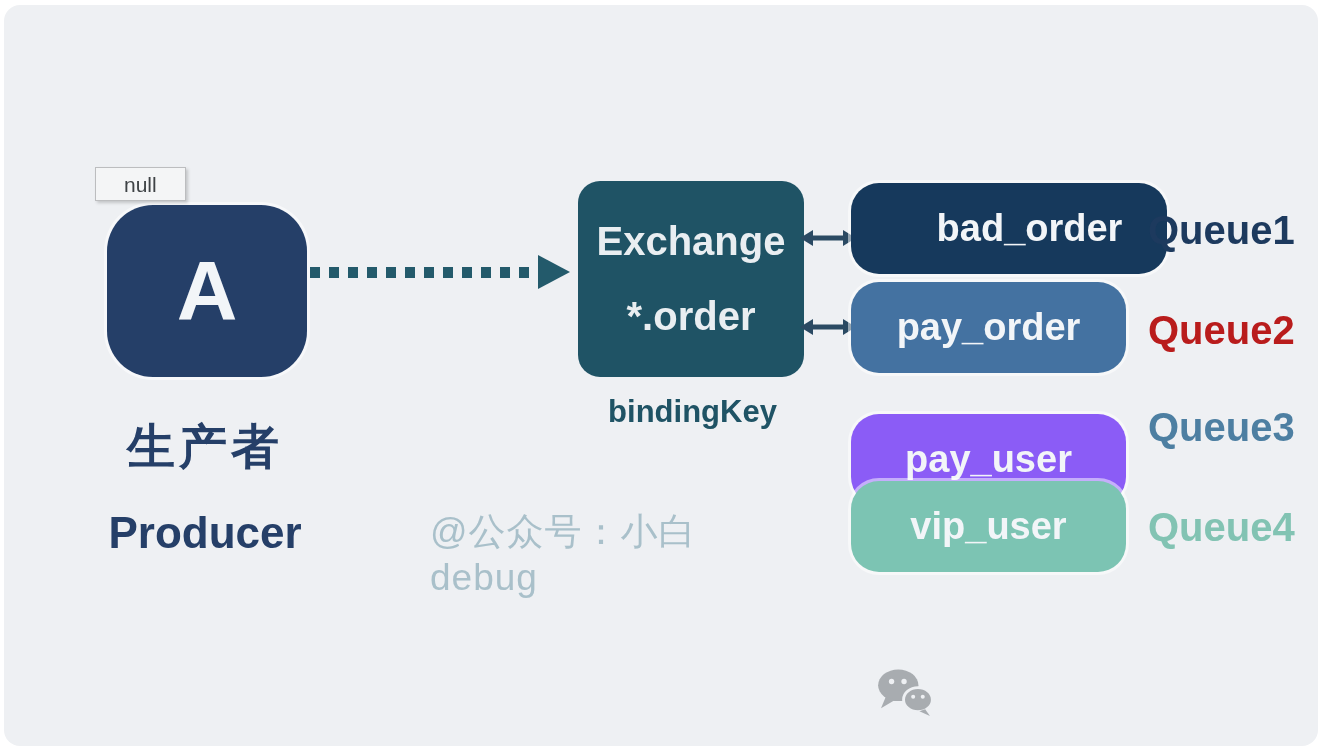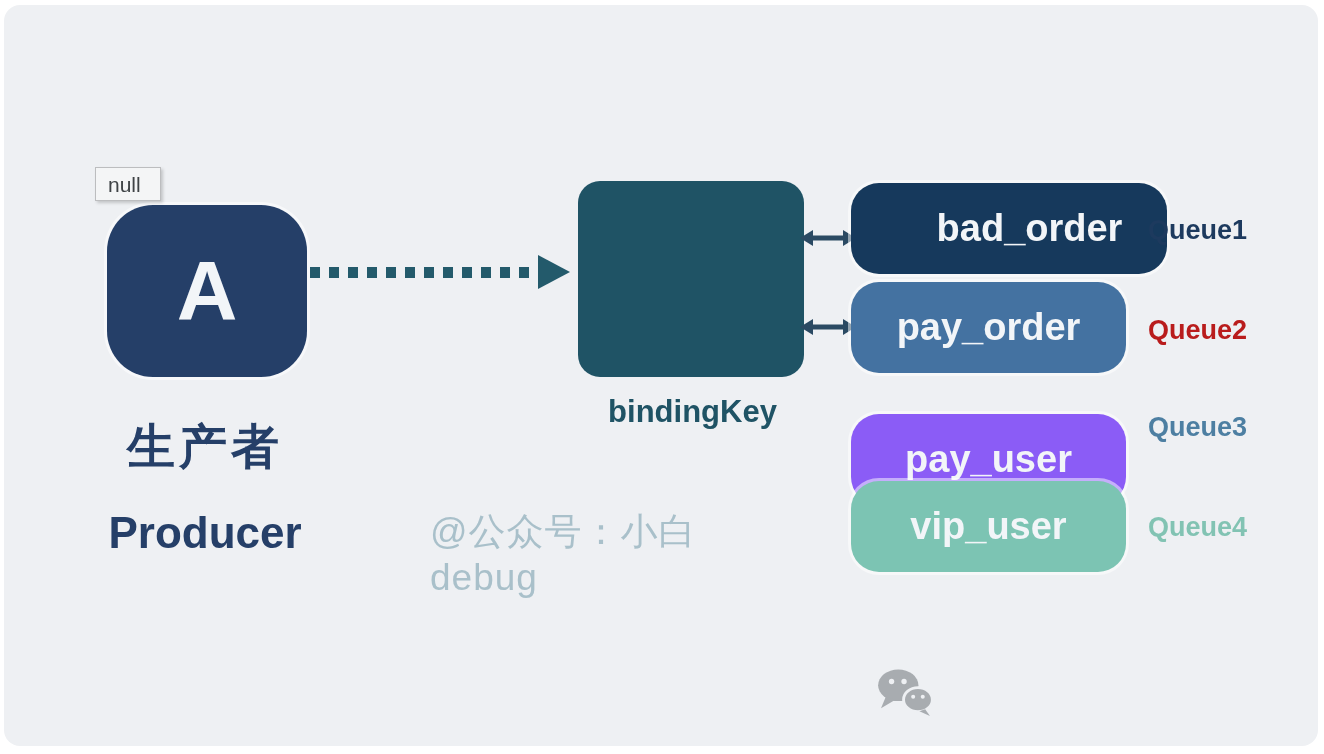--- a/index.html
+++ b/index.html
@@ -13,21 +13,21 @@
     background:#eef0f3;border-radius:16px;
   }
   .abs{position:absolute;}
 
   
   .tooltip{
     left:95px;top:167px;min-width:66px;height:34px;
     background:#f4f5f6;border:1px solid #bcbdbf;
     box-shadow:2px 2px 3px rgba(0,0,0,0.18);
     color:#3f4346;font-size:21px;line-height:34px;
-    padding:0 12px;box-sizing:border-box;z-index:5;
+    padding:0 28px;box-sizing:border-box;z-index:5;
   }
 
   
   .producer-box{
     left:107px;top:205px;width:200px;height:172px;
     background:#253f68;border-radius:46px;
     display:flex;align-items:center;justify-content:center;
     box-shadow:0 0 0 3px rgba(255,255,255,0.55);
   }
   .producer-letter{color:#f2f5f8;font-size:84px;font-weight:bold;}
@@ -73,21 +73,21 @@
   
   .queue-box{
     left:851px;width:275px;height:91px;border-radius:28px;
     display:flex;align-items:center;justify-content:center;
     box-shadow:0 0 0 3px rgba(255,255,255,0.5);
   }
   .queue-box span{color:#f2f5f8;font-size:38px;font-weight:bold;}
   .q0{top:183px;padding-left:41px;} .q1{top:282px;} .q2{top:382px;} .q3{top:481px;}
   .queue-label{
     left:1148px;width:170px;height:44px;
-    font-size:27px;font-weight:bold;line-height:44px;
+    font-size:40px;font-weight:bold;line-height:44px;
   }
   .l0{top:208px;} .l1{top:308px;} .l2{top:405px;} .l3{top:505px;}
 
   
   .darrow{width:56px;height:22px;}
   .a0{left:800px;top:227px;} .a1{left:800px;top:316px;}
 
   
   .wm-bottom{
     left:876px;top:668px;display:flex;align-items:center;gap:14px;
@@ -106,20 +106,22 @@
 <div class="abs producer-box">
   <span class="producer-letter">A</span>
 </div>
 <div class="abs producer-cn">生产者</div>
 <div class="abs producer-en">Producer</div>
 
 <div class="abs dash-line"></div>
 <div class="abs dash-head"></div>
 
 <div class="abs exchange-box">
+  <span class="exchange-line">Exchange</span>
+  <span class="exchange-line">*.order</span>
 </div>
 <div class="abs binding-key">bindingKey</div>
 
 <div class="abs wm-center">@公众号：小白debug</div>
 
 <svg class="abs darrow a0" viewBox="0 0 56 22">
   <line x1="10" y1="11" x2="46" y2="11" stroke="#2b4a63" stroke-width="5"></line>
   <polygon points="0,11 13,3 13,19" fill="#2b4a63"></polygon>
   <polygon points="56,11 43,3 43,19" fill="#2b4a63"></polygon>
 </svg>

